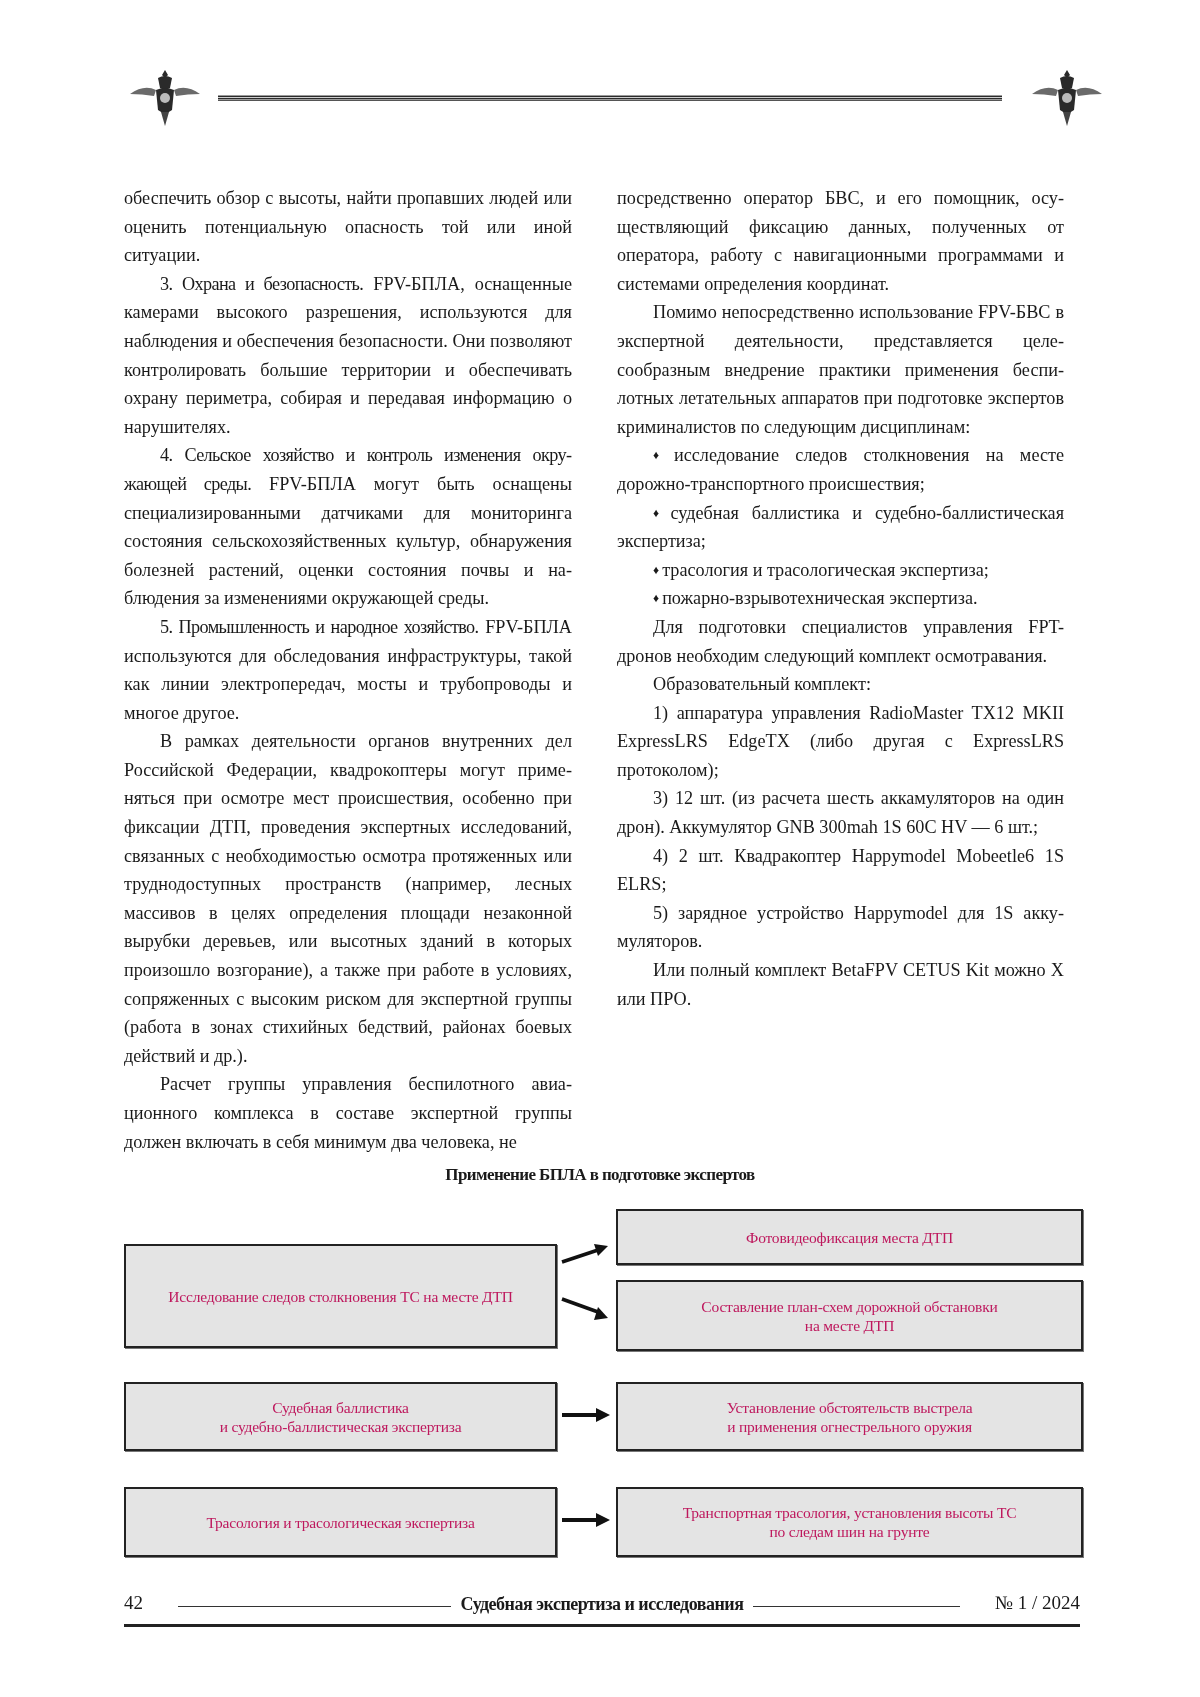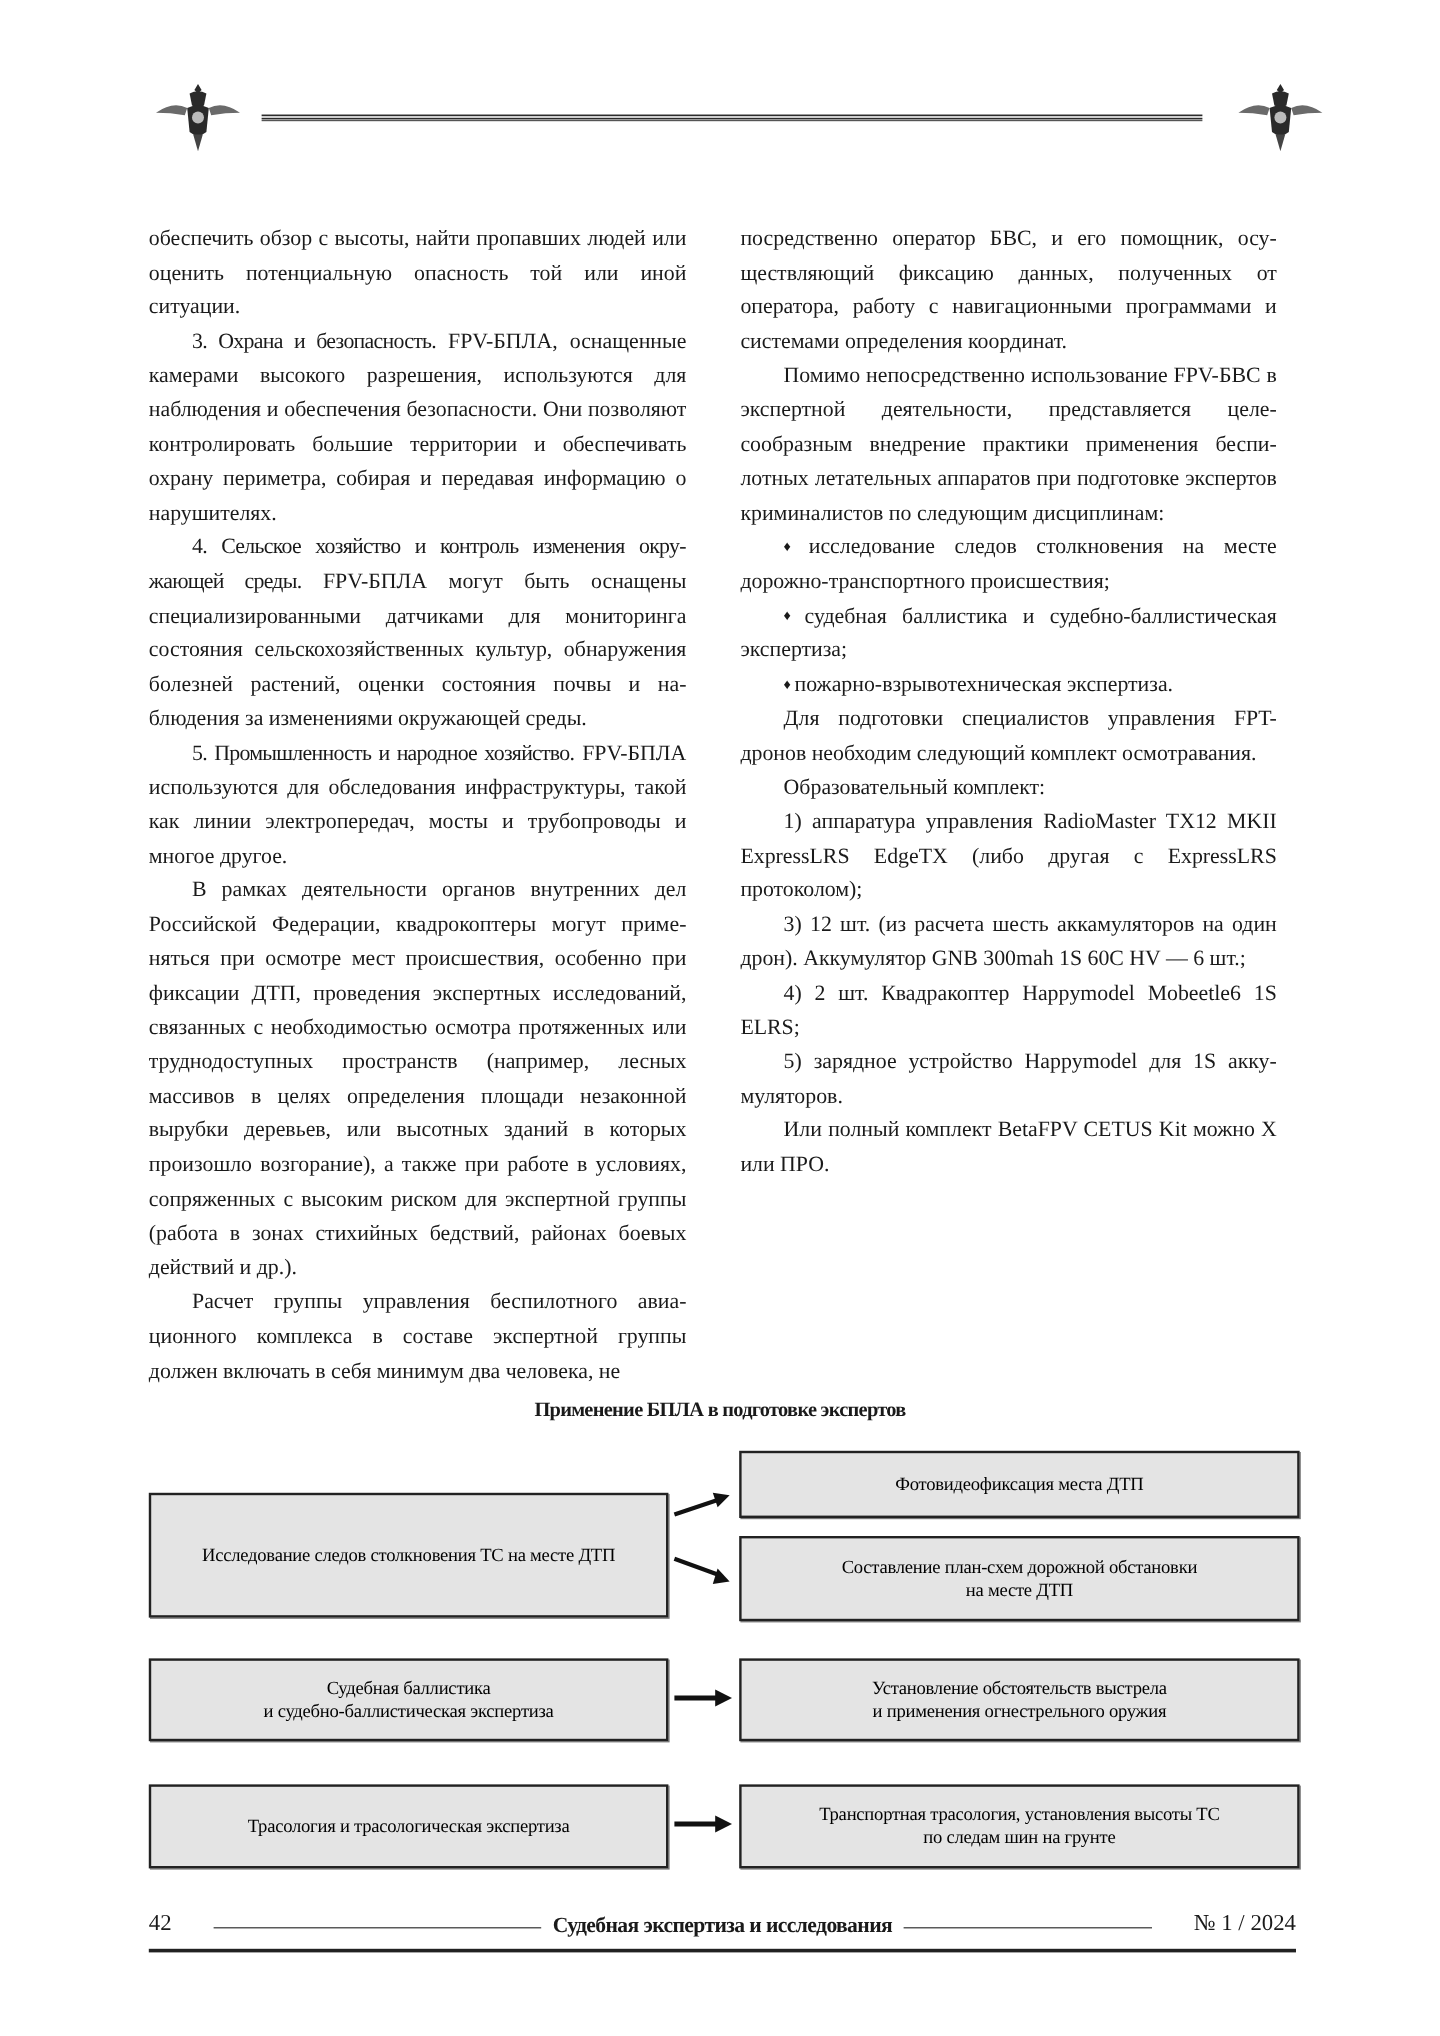--- a/index.html
+++ b/index.html
@@ -23,21 +23,21 @@
   .col p.ind { text-indent: 36px; }
   .col b { font-weight: normal; letter-spacing: -0.6px; }
   .bullet { font-size: 12px; vertical-align: 2px; margin-right: 3px; }
 
   
   .fig-title { position: absolute; top: 1165px; left: 0; width: 1200px; text-align: center;
                font-size: 17px; font-weight: bold; letter-spacing: -0.6px; }
   .box { position: absolute; background: #e4e4e4; border: 2px solid #222;
          box-shadow: 1px 1px 0 #777;
          display: flex; align-items: center; justify-content: center; text-align: center;
-         font-size: 15.5px; line-height: 19px; color: #000000; letter-spacing: -0.2px; }
+         font-size: 15.5px; line-height: 19px; color: #be185d; letter-spacing: -0.2px; }
   .b-left1 { left: 124px; top: 1244px; width: 429px; height: 100px; }
   .b-r1 { left: 616px; top: 1209px; width: 463px; height: 52px; }
   .b-r2 { left: 616px; top: 1280px; width: 463px; height: 67px; }
   .b-left2 { left: 124px; top: 1382px; width: 429px; height: 65px; }
   .b-r3 { left: 616px; top: 1382px; width: 463px; height: 65px; }
   .b-left3 { left: 124px; top: 1487px; width: 429px; height: 66px; }
   .b-r4 { left: 616px; top: 1487px; width: 463px; height: 66px; }
   .arrow { position: absolute; }
 
   
@@ -87,20 +87,21 @@
   <p class="ind"><b>5. Промышленность и народное хозяйство.</b><span> FPV-БПЛА используются для обследования инфраструк­туры, такой как линии электропередач, мосты и трубопроводы и многое другое.</span></p>
   <p class="ind">В рамках деятельности органов внутренних дел Российской Федерации, квадрокоптеры могут приме­няться при осмотре мест происшествия, особенно при фиксации ДТП, проведения экспертных исследова­ний, связанных с необходимостью осмотра протяжен­ных или труднодоступных пространств (например, лесных массивов в целях определения площади неза­конной вырубки деревьев, или высотных зданий в ко­торых произошло возгорание), а также при работе в условиях, сопряженных с высоким риском для экс­пертной группы (работа в зонах стихийных бедствий, районах боевых действий и др.).</p>
   <p class="ind">Расчет группы управления беспилотного авиа­ционного комплекса в составе экспертной группы должен включать в себя минимум два человека, не­</p>
 </div>
 
 <div class="col right">
   <p>посредственно оператор БВС, и его помощник, осу­ществляющий фиксацию данных, полученных от оператора, работу с навигационными программами и системами определения координат.</p>
   <p class="ind">Помимо непосредственно использование FPV-БВС в экспертной деятельности, представляется целе­сообразным внедрение практики применения беспи­лотных летательных аппаратов при подготовке экс­пертов криминалистов по следующим дисциплинам:</p>
   <p class="ind"><span class="bullet">♦</span><span>исследование следов столкновения на месте дорожно-транспортного происшествия;</span></p>
   <p class="ind"><span class="bullet">♦</span><span>судебная баллистика и судебно-баллистиче­ская экспертиза;</span></p>
+  <p class="ind"><span class="bullet">♦</span><span>трасология и трасологическая экспертиза;</span></p>
   <p class="ind"><span class="bullet">♦</span><span>пожарно-взрывотехническая экспертиза.</span></p>
   <p class="ind">Для подготовки специалистов управления FPT-дронов необходим следующий комплект осмотра­вания.</p>
   <p class="ind">Образовательный комплект:</p>
   <p class="ind">1) аппаратура управления RadioMaster TX12 MKII ExpressLRS EdgeTX (либо другая с ExpressLRS протоколом);</p>
   <p class="ind">3) 12 шт. (из расчета шесть аккамуляторов на один дрон). Аккумулятор GNB 300mah 1S 60C HV — 6 шт.;</p>
   <p class="ind">4) 2 шт. Квадракоптер Happymodel Mobeetle6 1S ELRS;</p>
   <p class="ind">5) зарядное устройство Happymodel для 1S акку­муляторов.</p>
   <p class="ind">Или полный комплект BetaFPV CETUS Kit можно X или ПРО.</p>
 </div>
 

